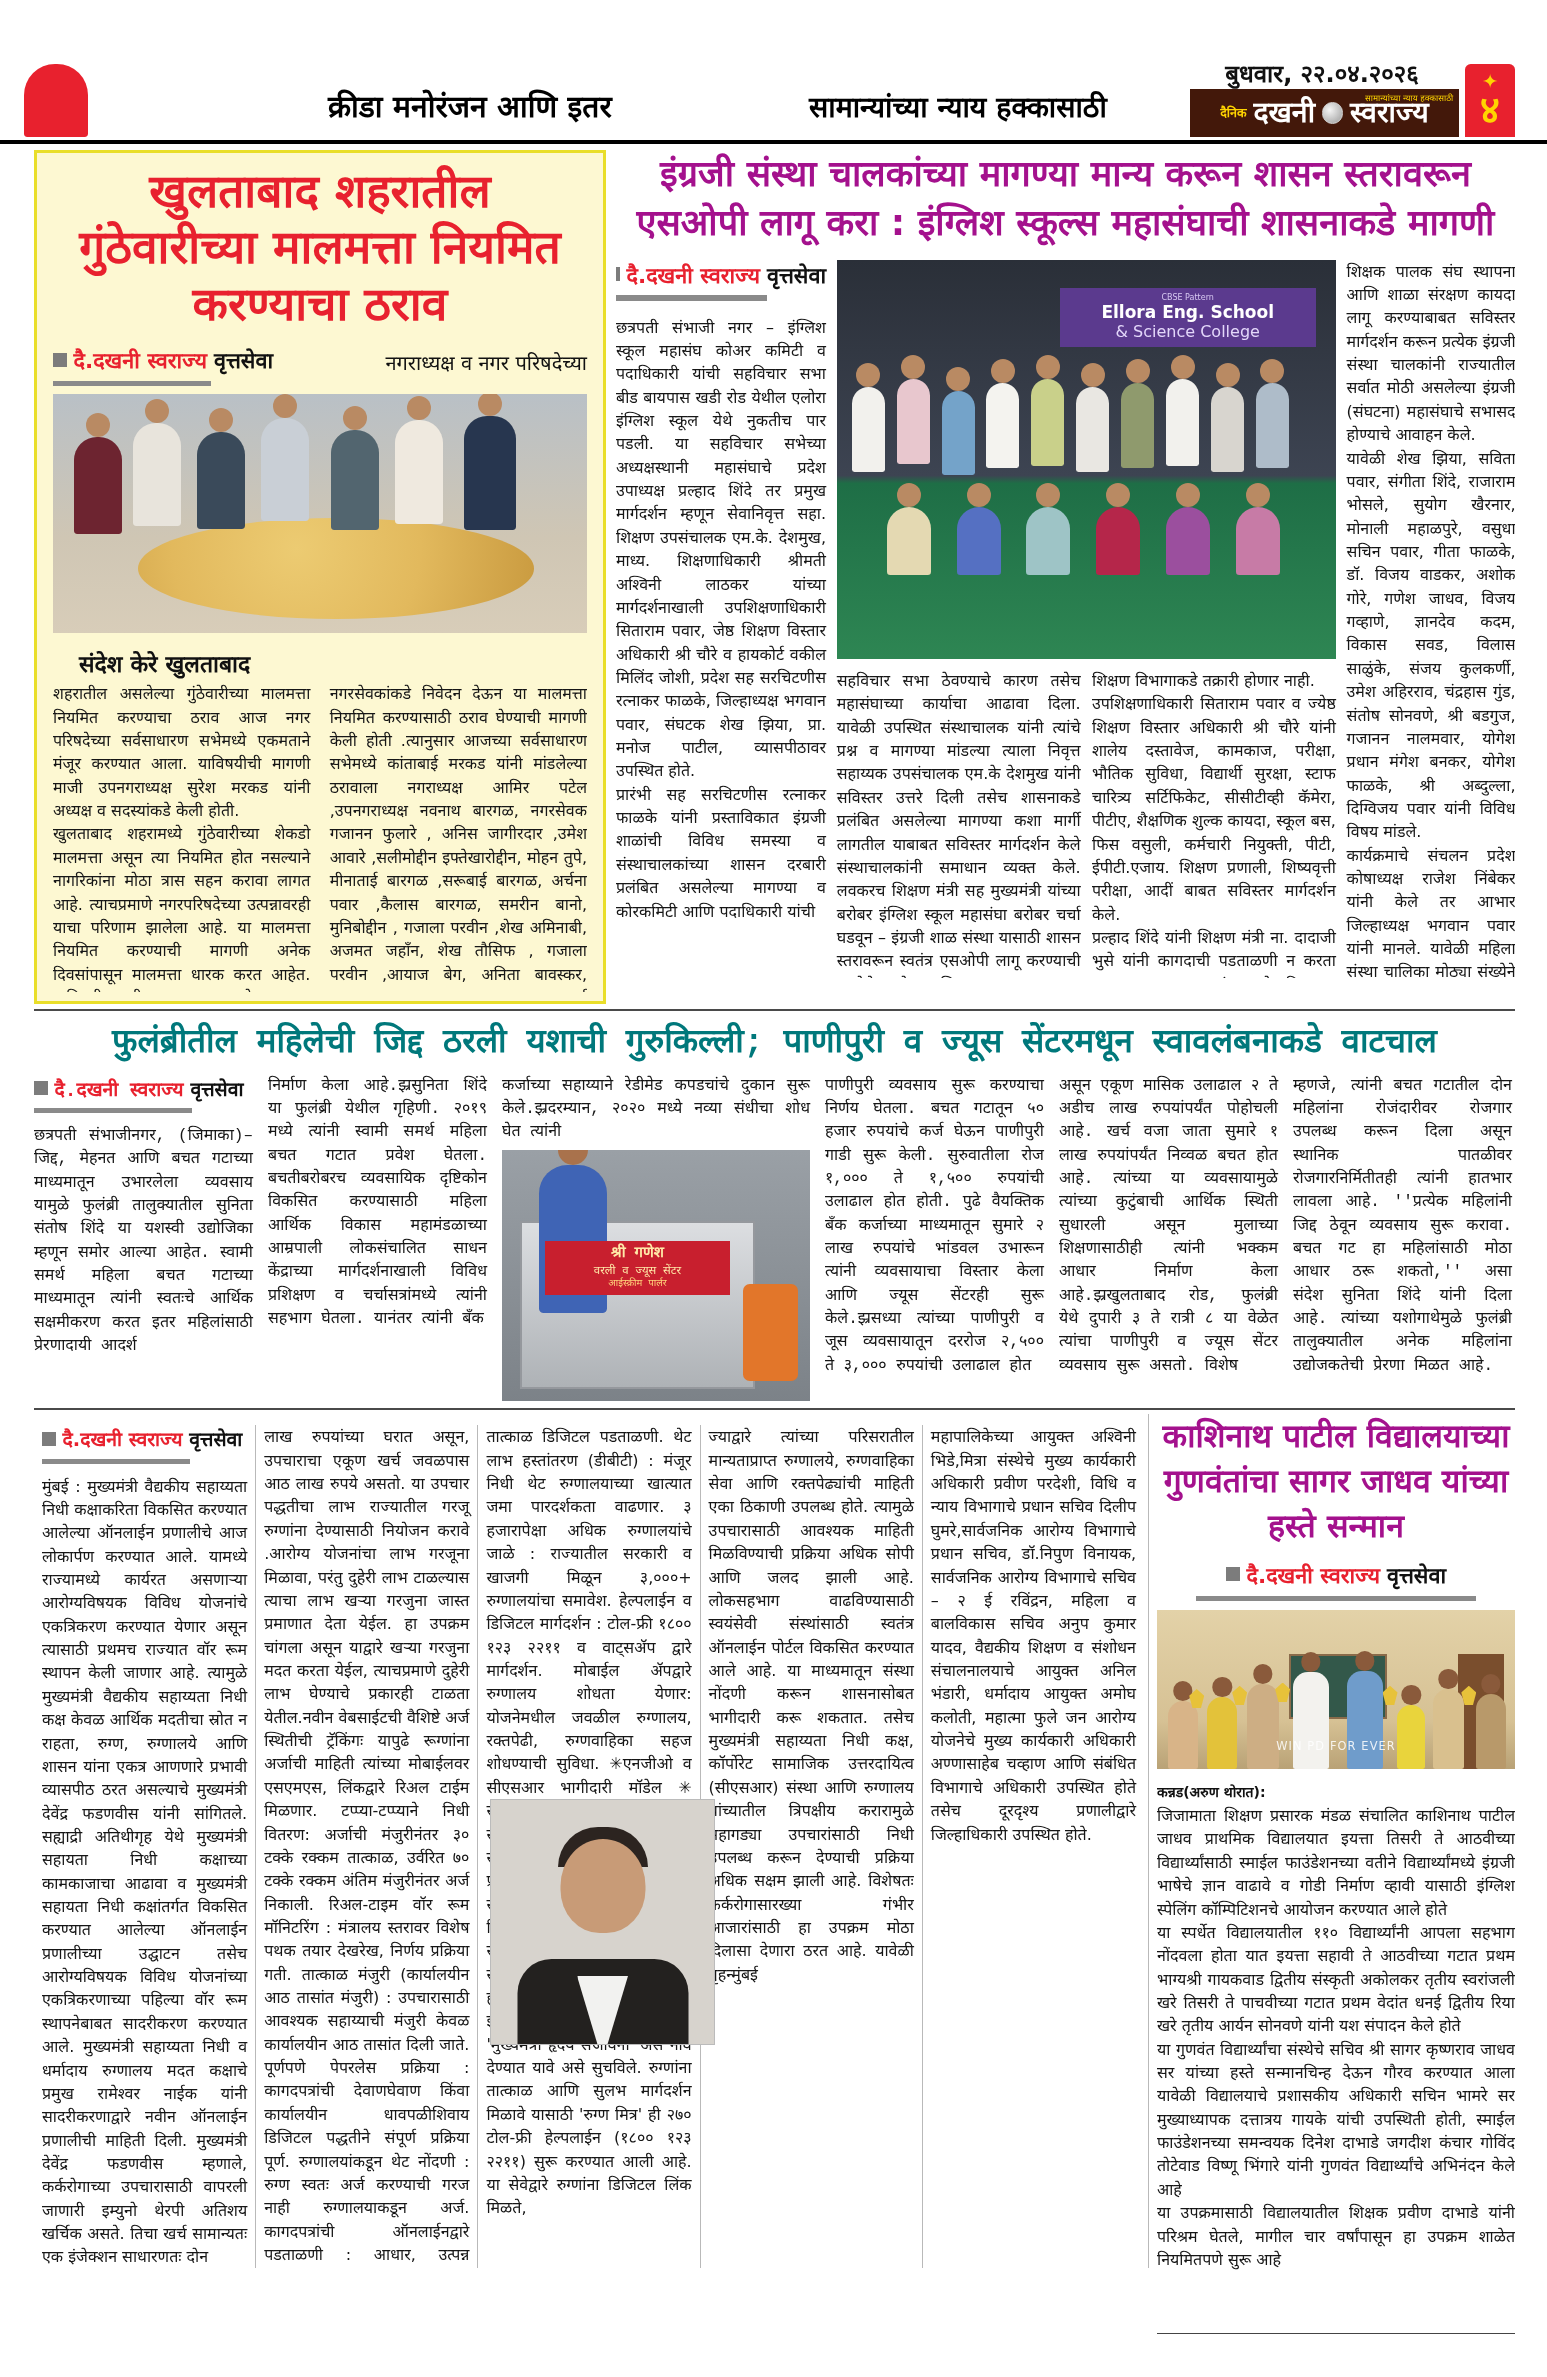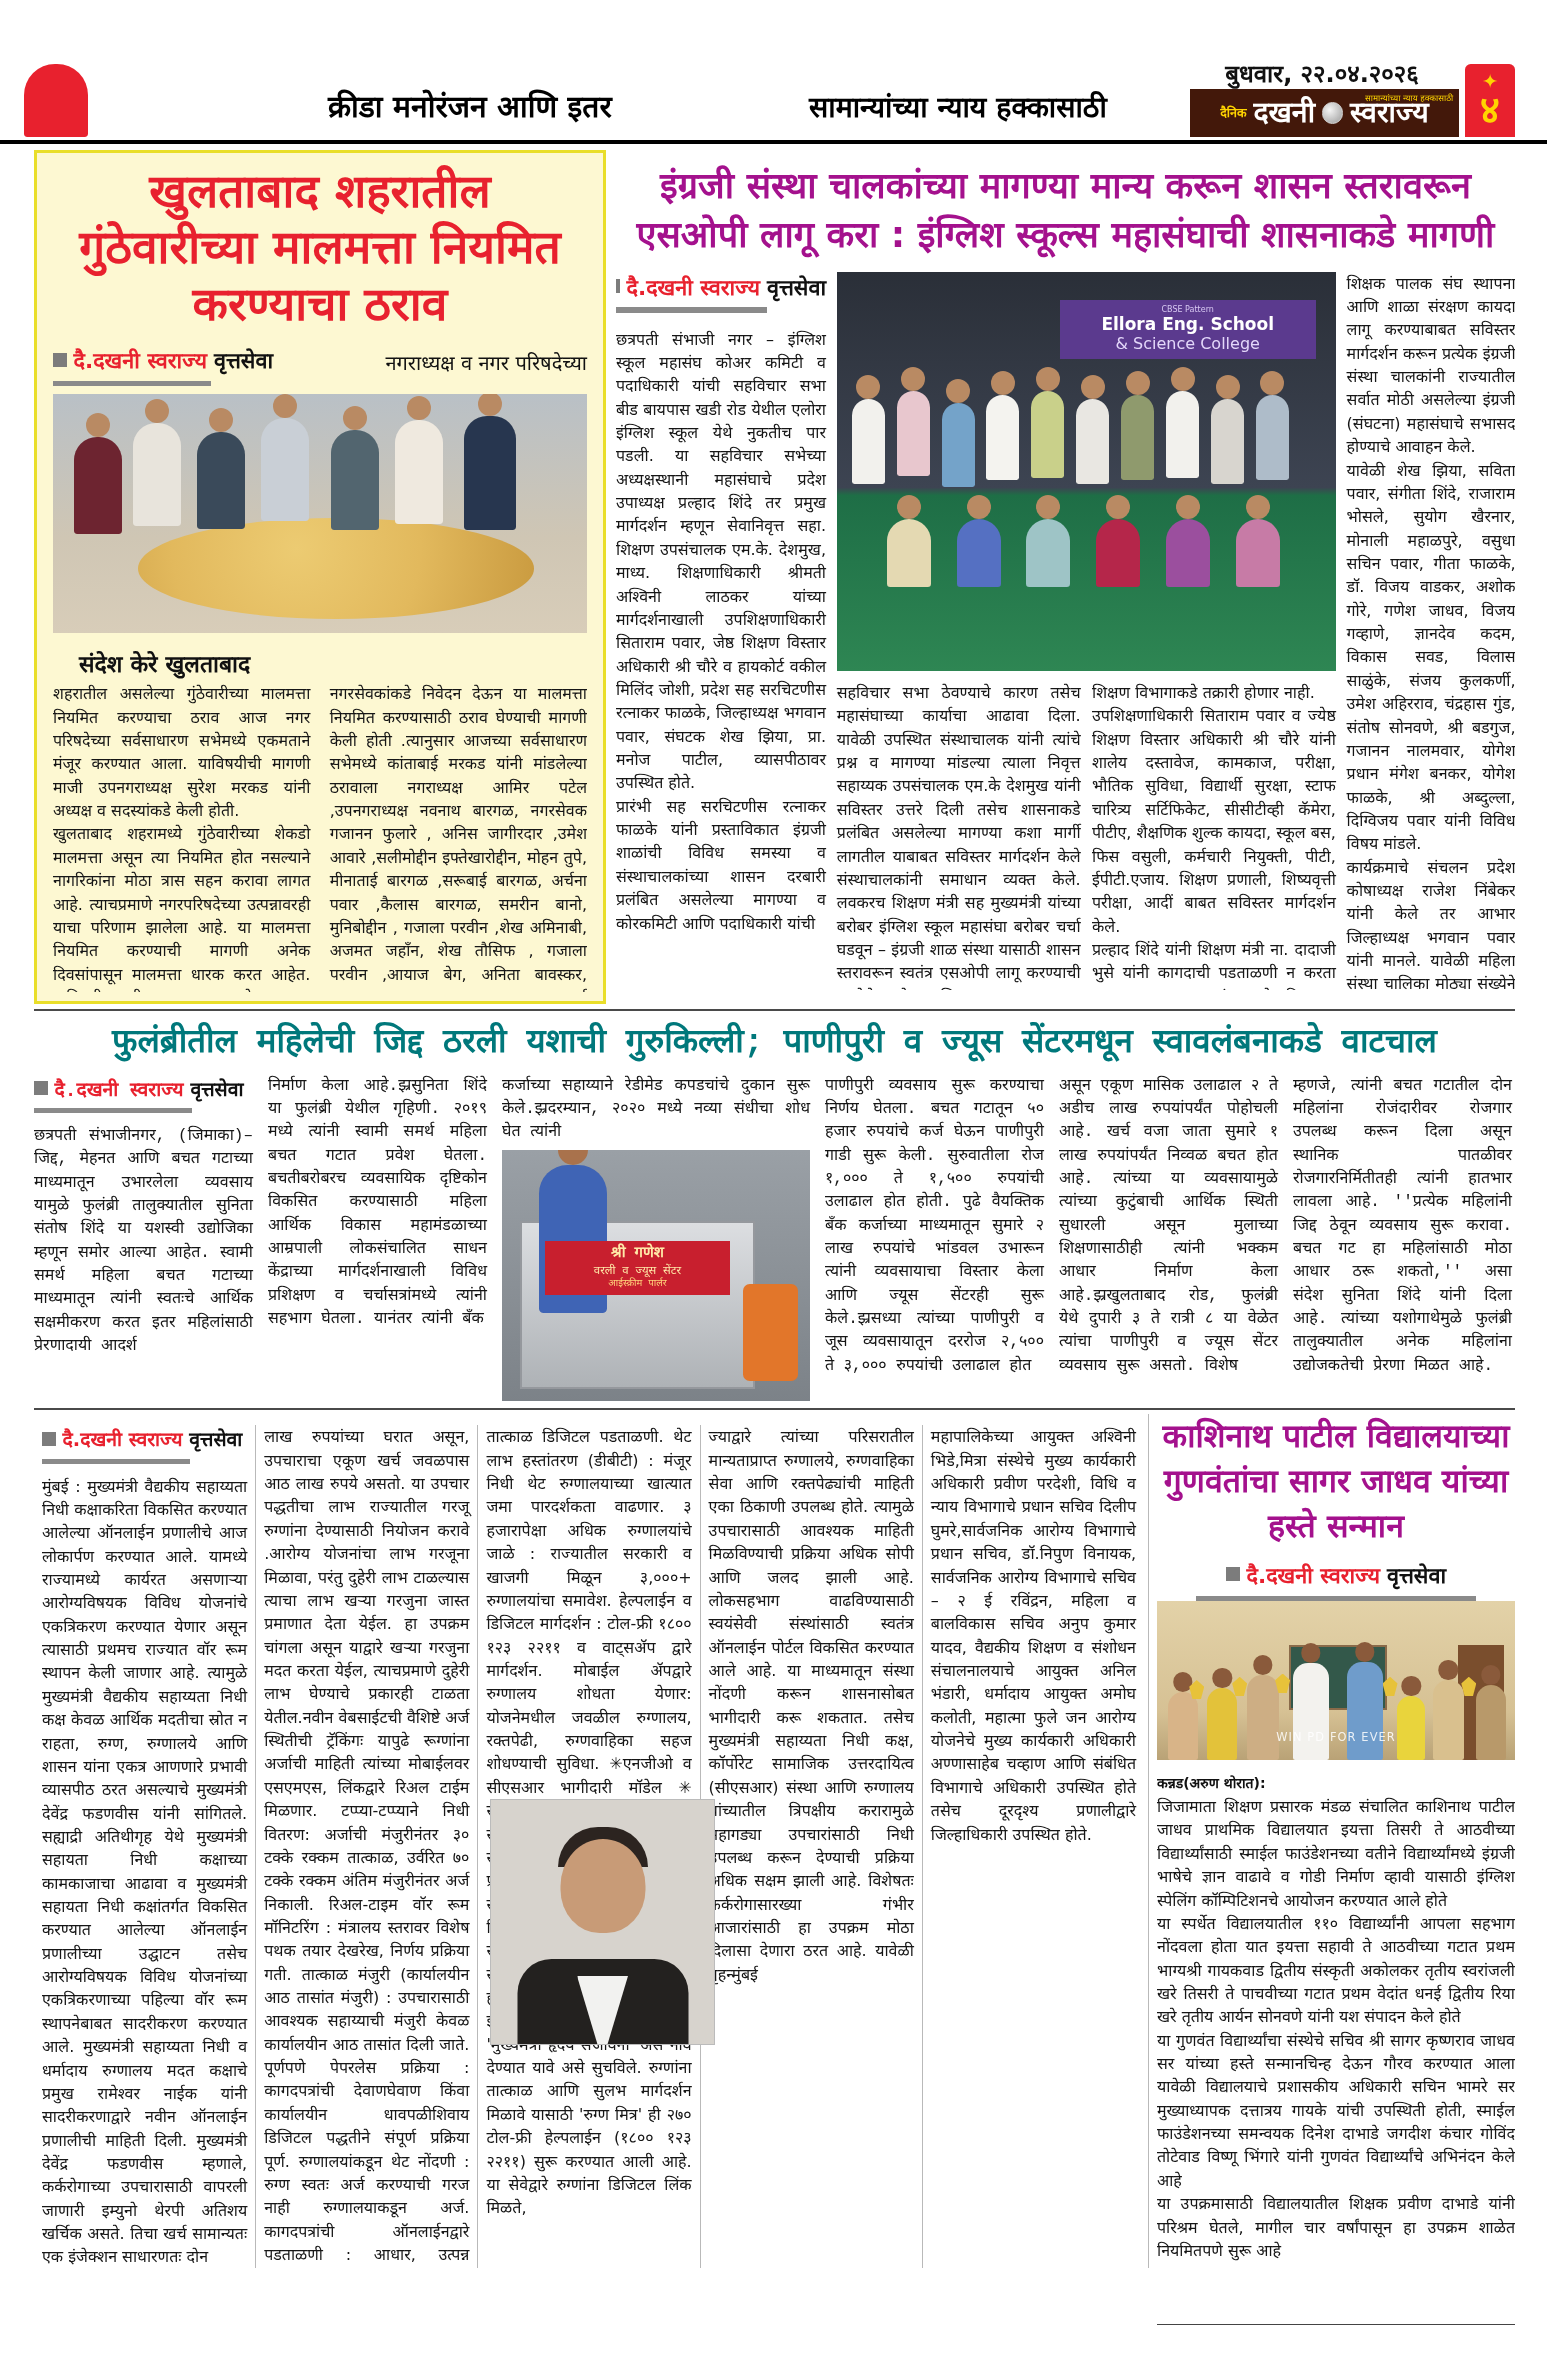--- a/index.html
+++ b/index.html
@@ -53,21 +53,21 @@
   .art1 .byrow{display:flex;justify-content:space-between;align-items:flex-start;margin-top:13.7px;}
   .art1 .sidetext{font-size:20px;padding-top:3.4px;}
   .photo1{margin-top:8px;height:239px;background:linear-gradient(180deg,#b9c0c6 0%,#cfc6b4 60%,#d8cdb9 100%);}
   .photo1 .table{position:absolute;left:16%;right:10%;top:52%;bottom:6%;
                  background:radial-gradient(circle at 40% 30%,#e9c express 0,#e2b95d,#c99a3f);border-radius:50%;}
   .art1 .dateline{font-size:23px;margin:13.7px 0 3.4px 26px;}
   .art1 .cols{display:flex;gap:19.4px;height:310px;overflow:hidden;}
   .art1 .col{flex:1;}
 
   
-  .art2{position:absolute;left:616px;top:150px;width:899px;height:856px;overflow:hidden;margin-top:12px;}
+  .art2{position:absolute;left:616px;top:150px;width:899px;height:856px;overflow:hidden;}
   .art2 .headline{color:#a4118d;font-size:36px;line-height:1.35;font-weight:bold;text-align:center;}
   .art2 .grid{margin-top:12.5px;display:grid;grid-template-columns:210px 499px 169px;gap:10.8px;height:718px;overflow:hidden;}
   .photo2{height:399px;background:linear-gradient(180deg,#2a2f38 0%,#3d4452 54%,#1e6e46 56%,#2e8653 100%);}
   .photo2 .banner{position:absolute;right:4%;top:7%;width:50%;background:#5b3a8e;color:#fff;
                   text-align:center;padding:5.7px 3.4px;}
   .photo2 .banner .sm{font-size:8px;color:#d8c9f2;}
   .photo2 .banner .l1{font-size:17px;font-weight:bold;}
   .photo2 .banner .l2{font-size:16px;color:#e3d7fa;}
   .art2 .midcols{display:flex;gap:11.4px;margin-top:10.3px;}
   .art2 .midcols .col{flex:1;}
@@ -107,21 +107,21 @@
                 border-radius:34px 34px 0 0;background:#23211f;}
   .photo4 .shirt{position:absolute;left:50%;bottom:0;transform:translateX(-50%);width:51px;height:68px;
                 background:#f2f2f0;clip-path:polygon(0 0,100% 0,60% 100%,40% 100%);}
 
   
   .art5{position:absolute;left:1157px;top:1414px;width:358px;height:964px;overflow:hidden;}
   .v-rule{position:absolute;left:1148px;top:1414px;width:1.1px;height:854px;background:#b9b9b9;}
   .art5 .headline{color:#a4118d;font-size:32px;line-height:1.4;font-weight:bold;text-align:center;}
   .art5 .byline{justify-content:center;margin:11.4px auto 0 auto;width:max-content;}
   .art5 .byline-bar{margin:6.8px auto 0 auto;width:78%;}
-  .photo5{height:159px;background:linear-gradient(180deg,#e3d2a8 0%,#d6c194 70%,#b9a276 100%);}
+  .photo5{margin-top:9px;height:159px;background:linear-gradient(180deg,#e3d2a8 0%,#d6c194 70%,#b9a276 100%);}
   .photo5 .board{position:absolute;left:37%;top:28%;width:26%;height:38%;background:#33584a;border:2.8px solid #8a6b4a;}
   .photo5 .door{position:absolute;right:3%;bottom:0;width:13%;height:72%;background:#7a4e2d;}
   .photo5 .wm{position:absolute;left:50%;bottom:10%;transform:translateX(-50%);color:rgba(255,255,255,.85);
               font-size:11.4px;letter-spacing:1.1px;}
   .art5 .dateline{font-size:14px;margin-top:13px;}
   .art5 .bodytext{margin-top:3.4px;height:513px;overflow:hidden;}
   .art5 .endrule{border-top:1.7px solid #444;margin-top:16px;}
 </style>
 </head>
 <body>

